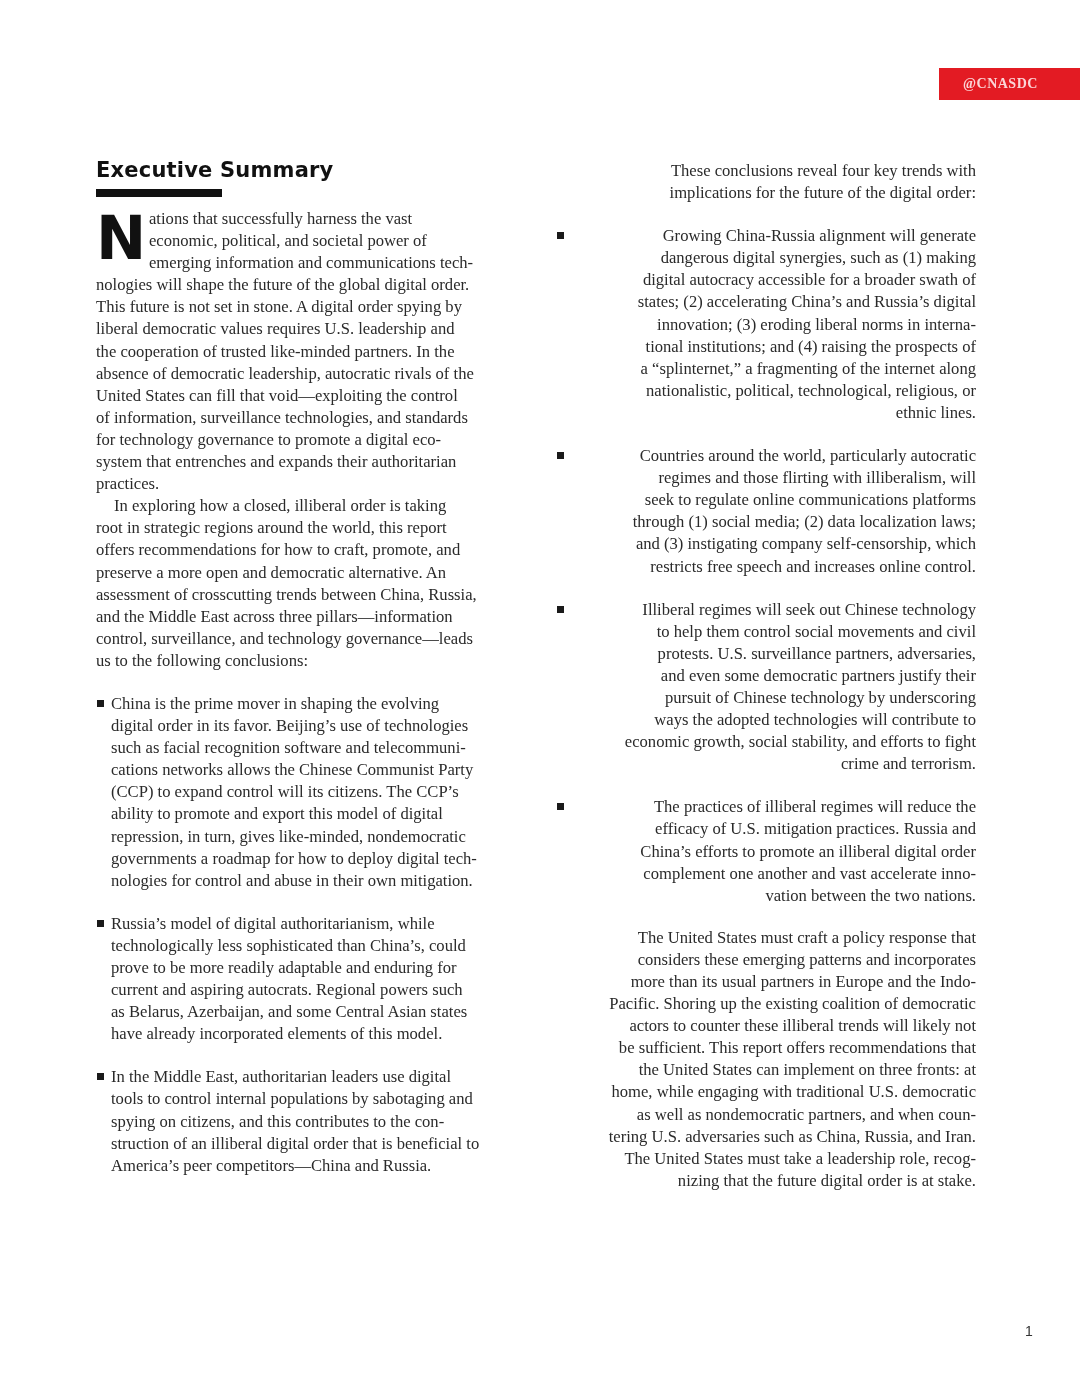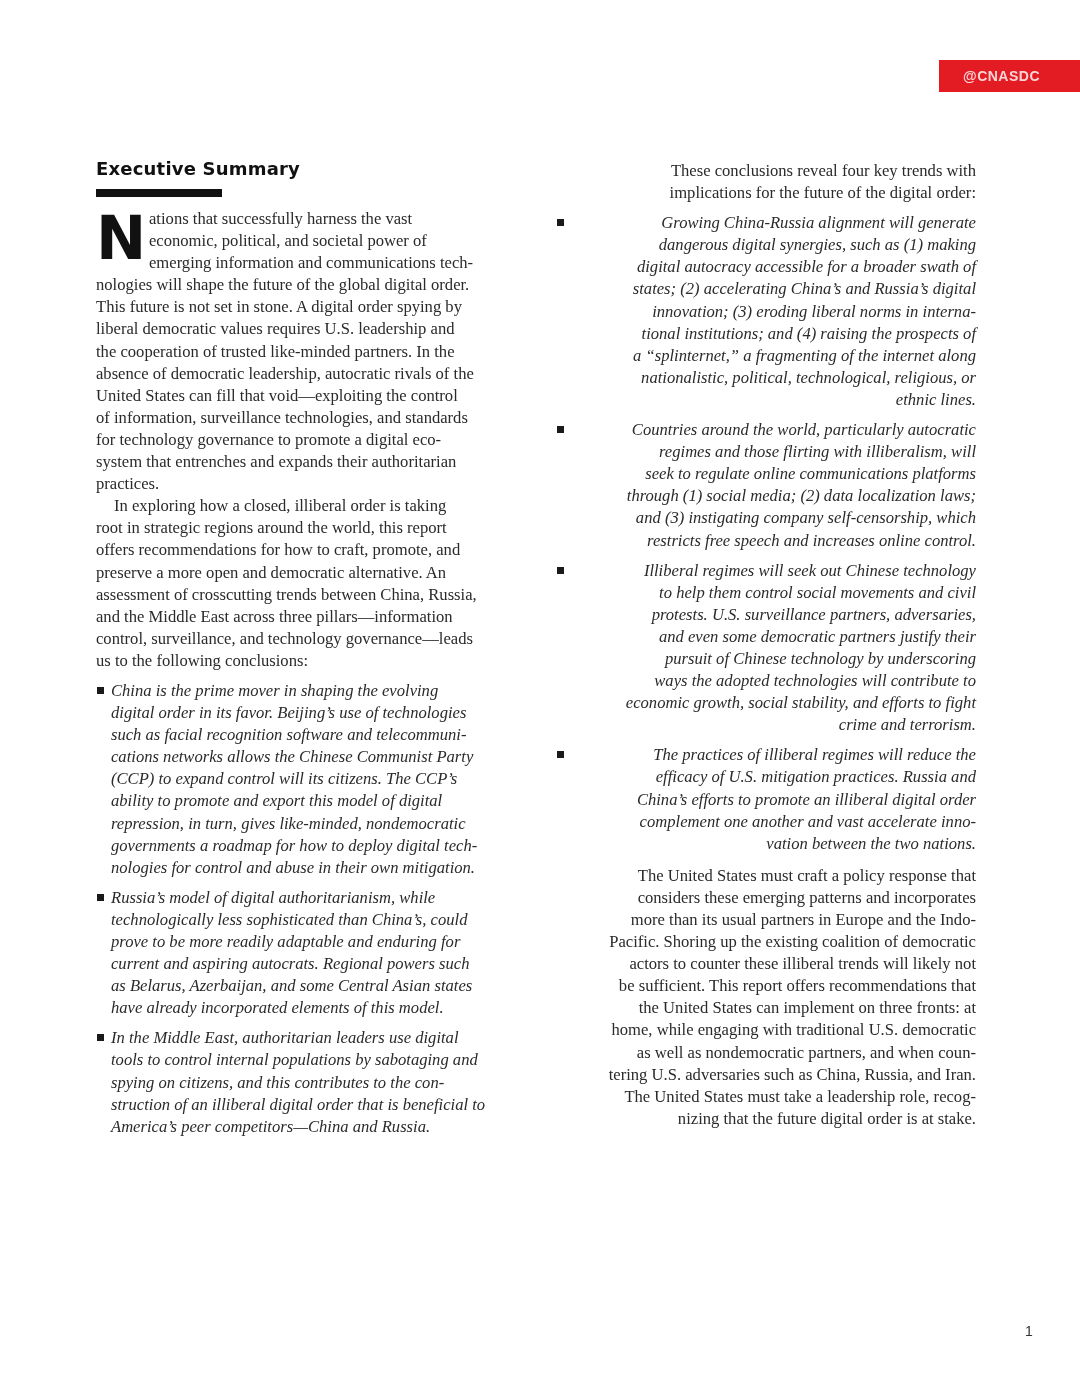--- a/index.html
+++ b/index.html
@@ -1,39 +1,39 @@
 <!DOCTYPE html>
 <html><head>
 <meta charset="utf-8">
 <style>
   html, body { margin: 0; padding: 0; background: #ffffff; }
   body { width: 1080px; height: 1397px; position: relative; overflow: hidden; }
   .tag {
-    position: absolute; left: 939px; top: 60px; width: 141px; height: 32px;
+    position: absolute; left: 939px; top: 68px; width: 141px; height: 32px;
     background: #e31b23; color: #fbd4d6;
-    font-family: Liberation Sans, sans-serif; font-weight: bold; font-size: 14px;
+    font-family: Liberation Serif, serif; font-weight: bold; font-size: 14px;
     letter-spacing: 0.5px; display: flex; align-items: center; padding-left: 24px; box-sizing: border-box;
   }
   .title {
     position: absolute; left: 96px; top: 158px;
-    font-family: "DejaVu Sans", sans-serif; font-weight: bold; font-size: 18px; color: #111;
+    font-family: "DejaVu Sans", sans-serif; font-weight: bold; font-size: 21px; color: #111;
     letter-spacing: 0.2px;
   }
   .title-bar { position: absolute; left: 96px; top: 189px; width: 126px; height: 8px; background: #111; }
   .col { position: absolute; font-family: "Liberation Serif", serif; font-size: 16.6px; color: #2a2a2a; }
   .col-left { left: 96px; top: 208px; width: 440px; }
   .col-right { left: 556px; top: 160px; width: 420px; text-align: right; }
   .line { height: 22.1px; line-height: 22.1px; white-space: nowrap; }
   .dropcap {
     position: absolute; left: 0; top: 5px;
     font-family: "DejaVu Sans", sans-serif; font-weight: bold; font-size: 60px; line-height: 50px; color: #111;
   }
   .indent-cap { padding-left: 53px; }
   .para-indent { padding-left: 18px; }
-  .bullet { position: relative; padding-left: 15px; margin-top: 8px; font-style: italic; }
+  .bullet { position: relative; padding-left: 15px; margin-top: 21px; }
   .bullet-mark {
     position: absolute; left: 1px; top: 7px; width: 7px; height: 7px; background: #1a1a1a;
   }
   .gap { height: 8px; }
   .page-num {
     position: absolute; left: 1025px; top: 1323px;
     font-family: "Liberation Sans", sans-serif; font-size: 14px; color: #333;
   }
 </style>
 </head>
@@ -143,21 +143,21 @@
   </div>
   <div class="bullet">
     <span class="bullet-mark"></span>
     <div class="line">The practices of illiberal regimes will reduce the</div>
     <div class="line">efficacy of U.S. mitigation practices. Russia and</div>
     <div class="line">China’s efforts to promote an illiberal digital order</div>
     <div class="line">complement one another and vast accelerate inno-</div>
     <div class="line">vation between the two nations.</div>
   </div>
   <div class="gap"></div>
-  <div style="margin-top:2px;">
+  <div style="margin-top:12px;">
     <div class="line para-indent">The United States must craft a policy response that</div>
     <div class="line">considers these emerging patterns and incorporates</div>
     <div class="line">more than its usual partners in Europe and the Indo-</div>
     <div class="line">Pacific. Shoring up the existing coalition of democratic</div>
     <div class="line">actors to counter these illiberal trends will likely not</div>
     <div class="line">be sufficient. This report offers recommendations that</div>
     <div class="line">the United States can implement on three fronts: at</div>
     <div class="line">home, while engaging with traditional U.S. democratic</div>
     <div class="line">as well as nondemocratic partners, and when coun-</div>
     <div class="line">tering U.S. adversaries such as China, Russia, and Iran.</div>

